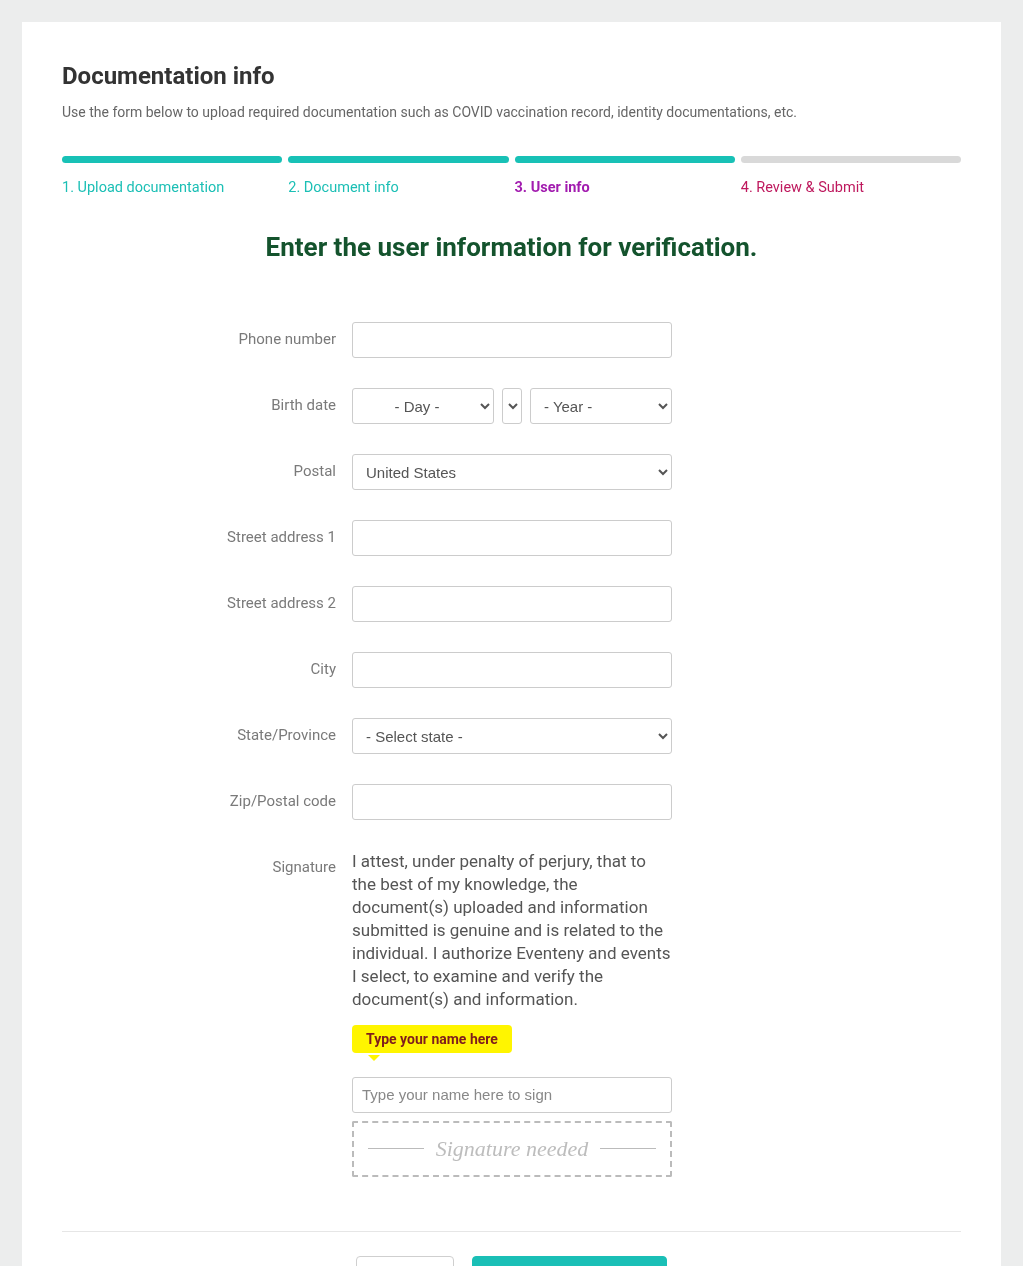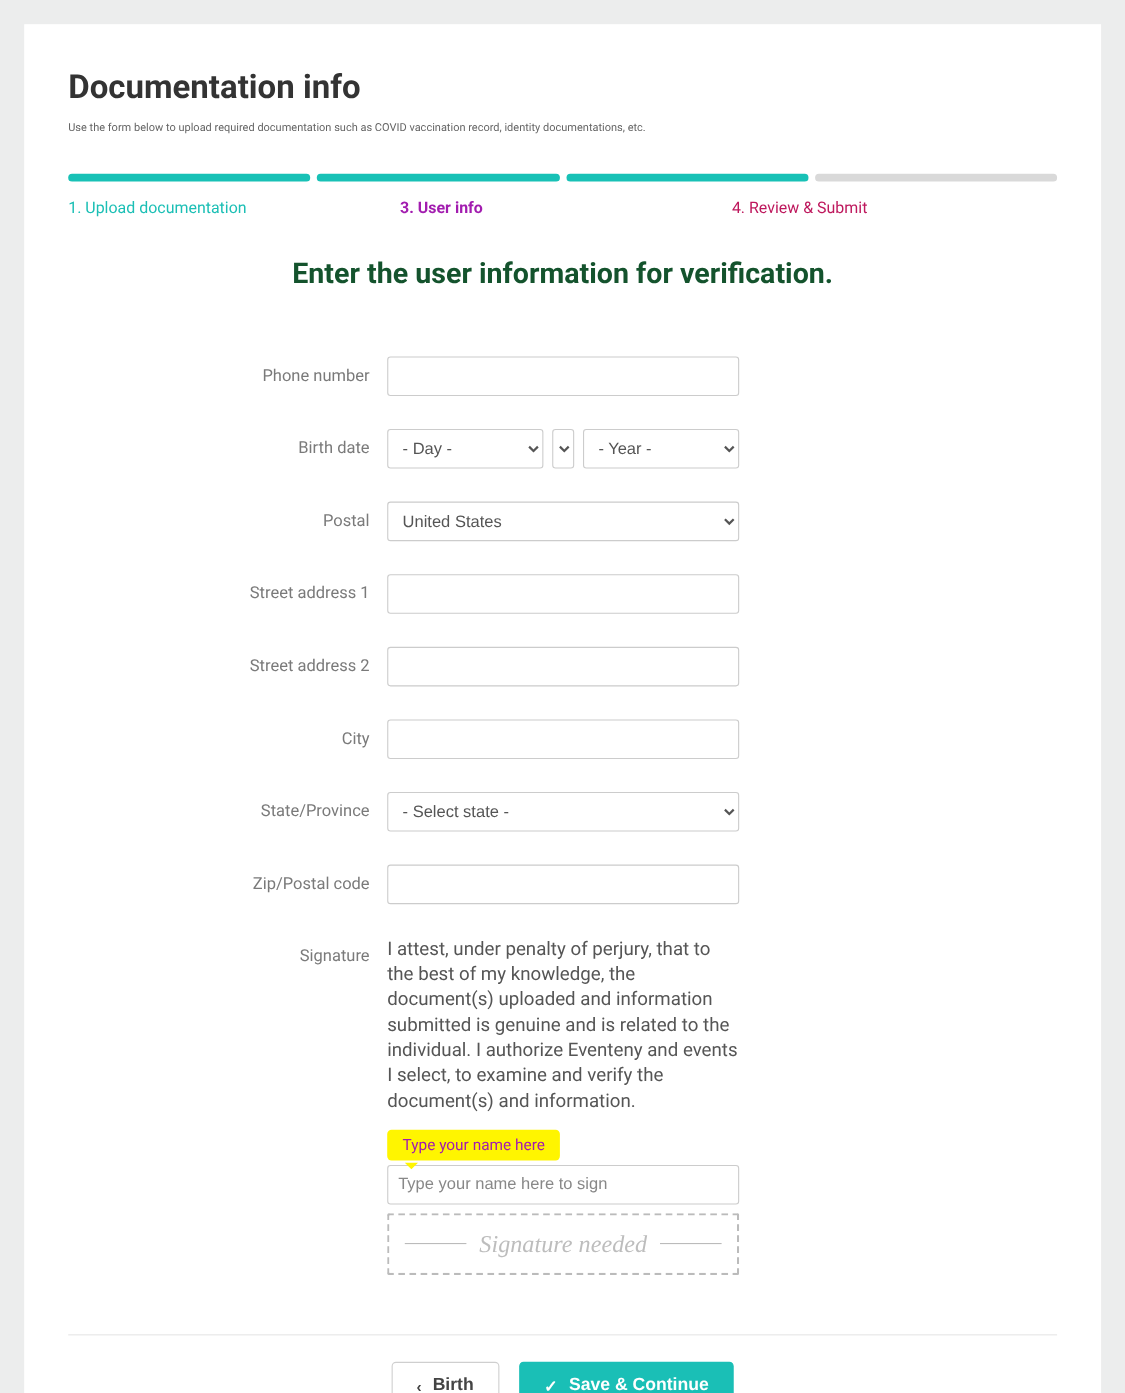--- a/index.html
+++ b/index.html
@@ -12,26 +12,26 @@
   .page-wrap {
     padding: 22px;
   }
   .card {
     background: #fff;
     padding: 40px 40px 50px 40px;
     min-height: 1100px;
   }
   h1.page-title {
     margin: 0 0 14px 0;
-    font-size: 30px;
+    font-size: 24px;
     font-weight: 700;
     color: #333;
   }
   .page-subtitle {
-    font-size: 10px;
+    font-size: 14px;
     color: #666;
     margin: 0 0 36px 0;
   }
 
   
   .stepper {
     display: flex;
     gap: 6px;
     margin-bottom: 6px;
   }
@@ -92,40 +92,40 @@
     width: 100%;
     height: 36px;
     border: 1px solid #ccc;
     border-radius: 3px;
     padding: 0 9px;
     font-size: 15px;
     color: #555;
     background:#fff;
   }
   .form-field .sel-group { display:flex; gap:8px; }
-  .sel-day{ width:80px; } .sel-month{ flex:1; } .sel-year{ width:80px; }
+  .sel-day{ width:80px;text-align:center; } .sel-month{ flex:1; } .sel-year{ width:80px; }
 
   .attest-text {
     font-size: 17px;
     color: #555;
     line-height: 1.35;
     margin-bottom: 14px;
   }
 
   
   .tooltip {
     display:inline-block;
     position: relative;
     background: #fff500;
-    color: #a21caf;
-    font-weight: 400;
+    color: #7f1d1d;
+    font-weight: 700;
     font-size: 14px;
     padding: 6px 14px;
     border-radius: 4px;
-    margin-bottom: 4px;
+    margin-bottom: 24px;
   }
   .tooltip::after {
     content:"";
     position:absolute;
     left:16px; bottom:-8px;
     border:6px solid transparent;
     border-top-color:#fff500;
     border-bottom:none;
   }
 
@@ -186,20 +186,21 @@
     <p class="page-subtitle">Use the form below to upload required documentation such as COVID vaccination record, identity documentations, etc.</p>
 
     <div class="stepper">
       <div class="step-bar done"></div>
       <div class="step-bar done"></div>
       <div class="step-bar done"></div>
       <div class="step-bar"></div>
     </div>
     <div class="step-labels">
       <div class="step-label done">1. Upload documentation</div>
+      <div class="step-label done">2. Document info</div>
       <div class="step-label current">3. User info</div>
       <div class="step-label">4. Review &amp; Submit</div>
     </div>
 
     <h2 class="section-heading">Enter the user information for verification.</h2>
 
     <div class="form">
 
       <div class="form-row">
         <div class="form-label">Phone number</div>

